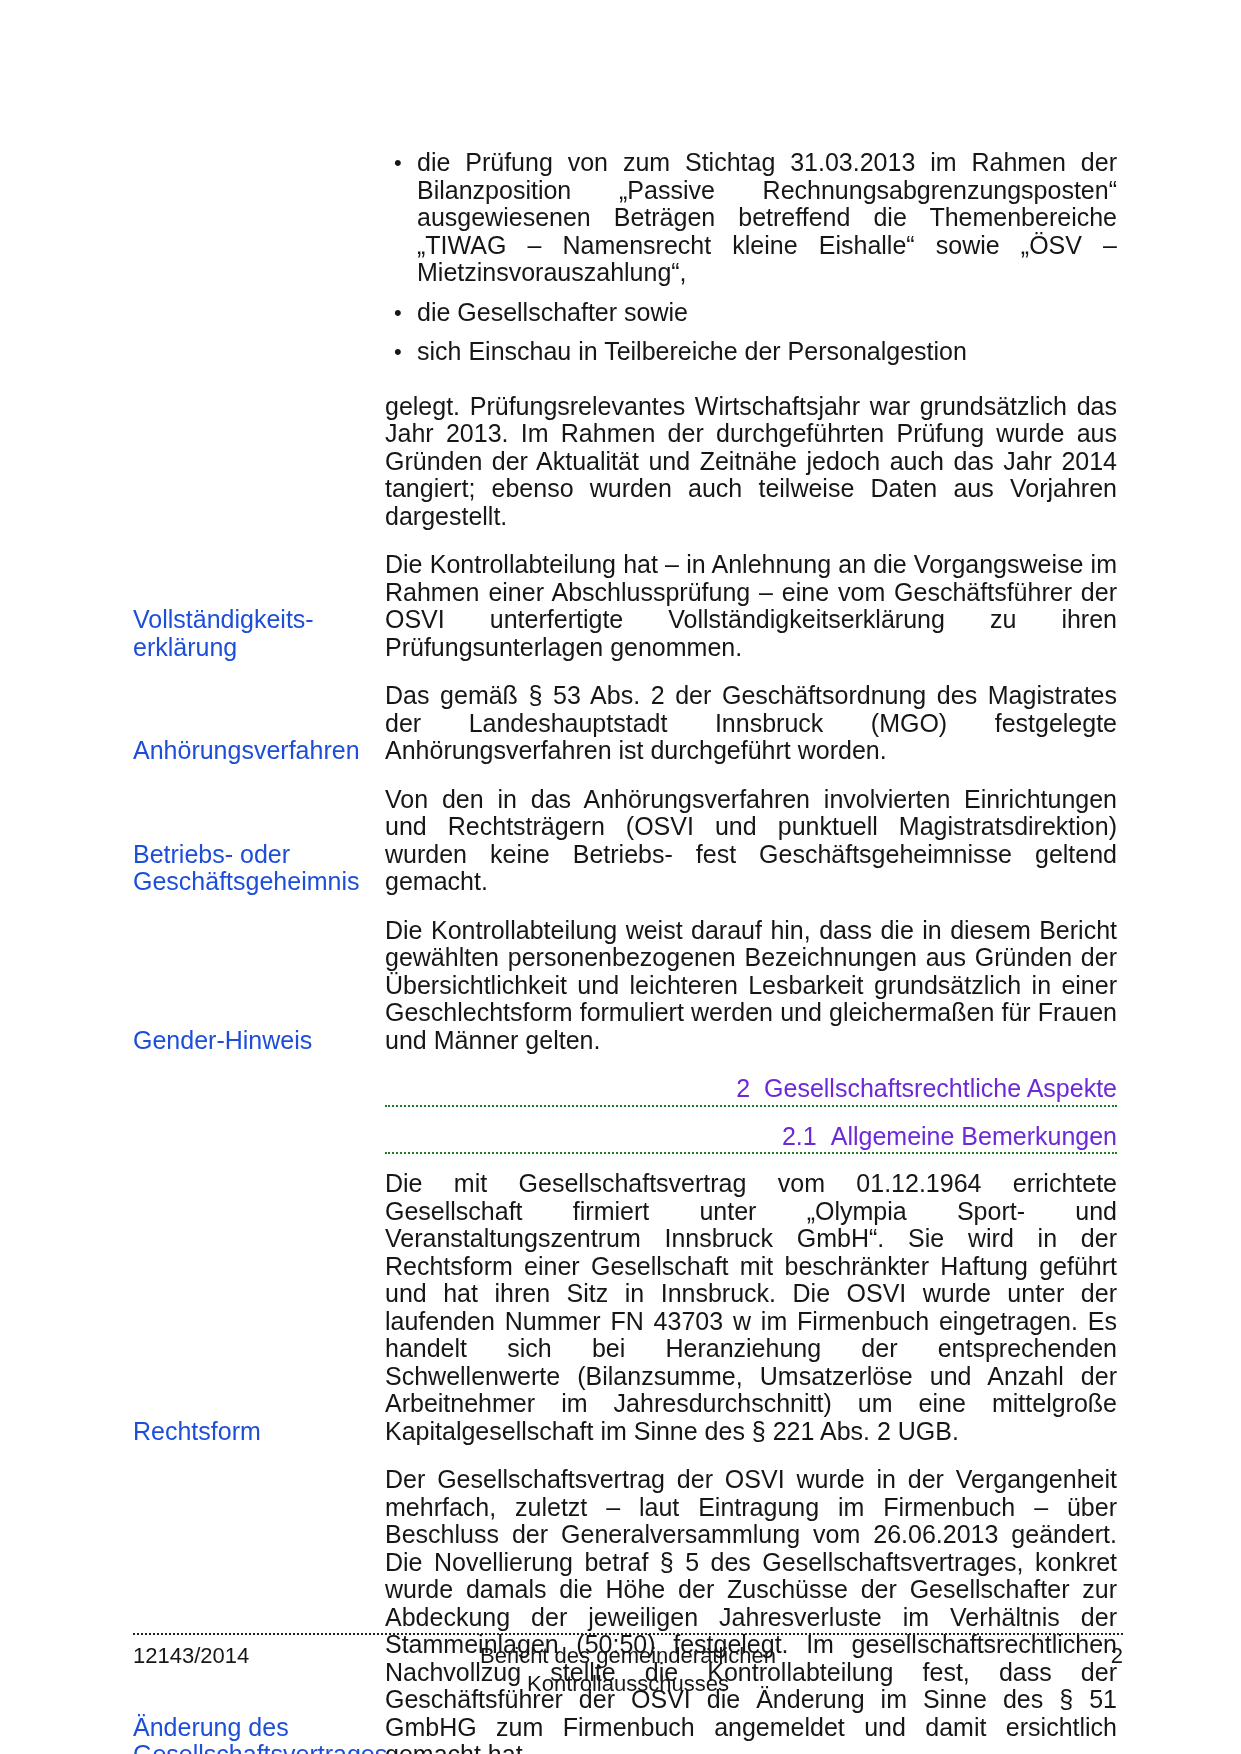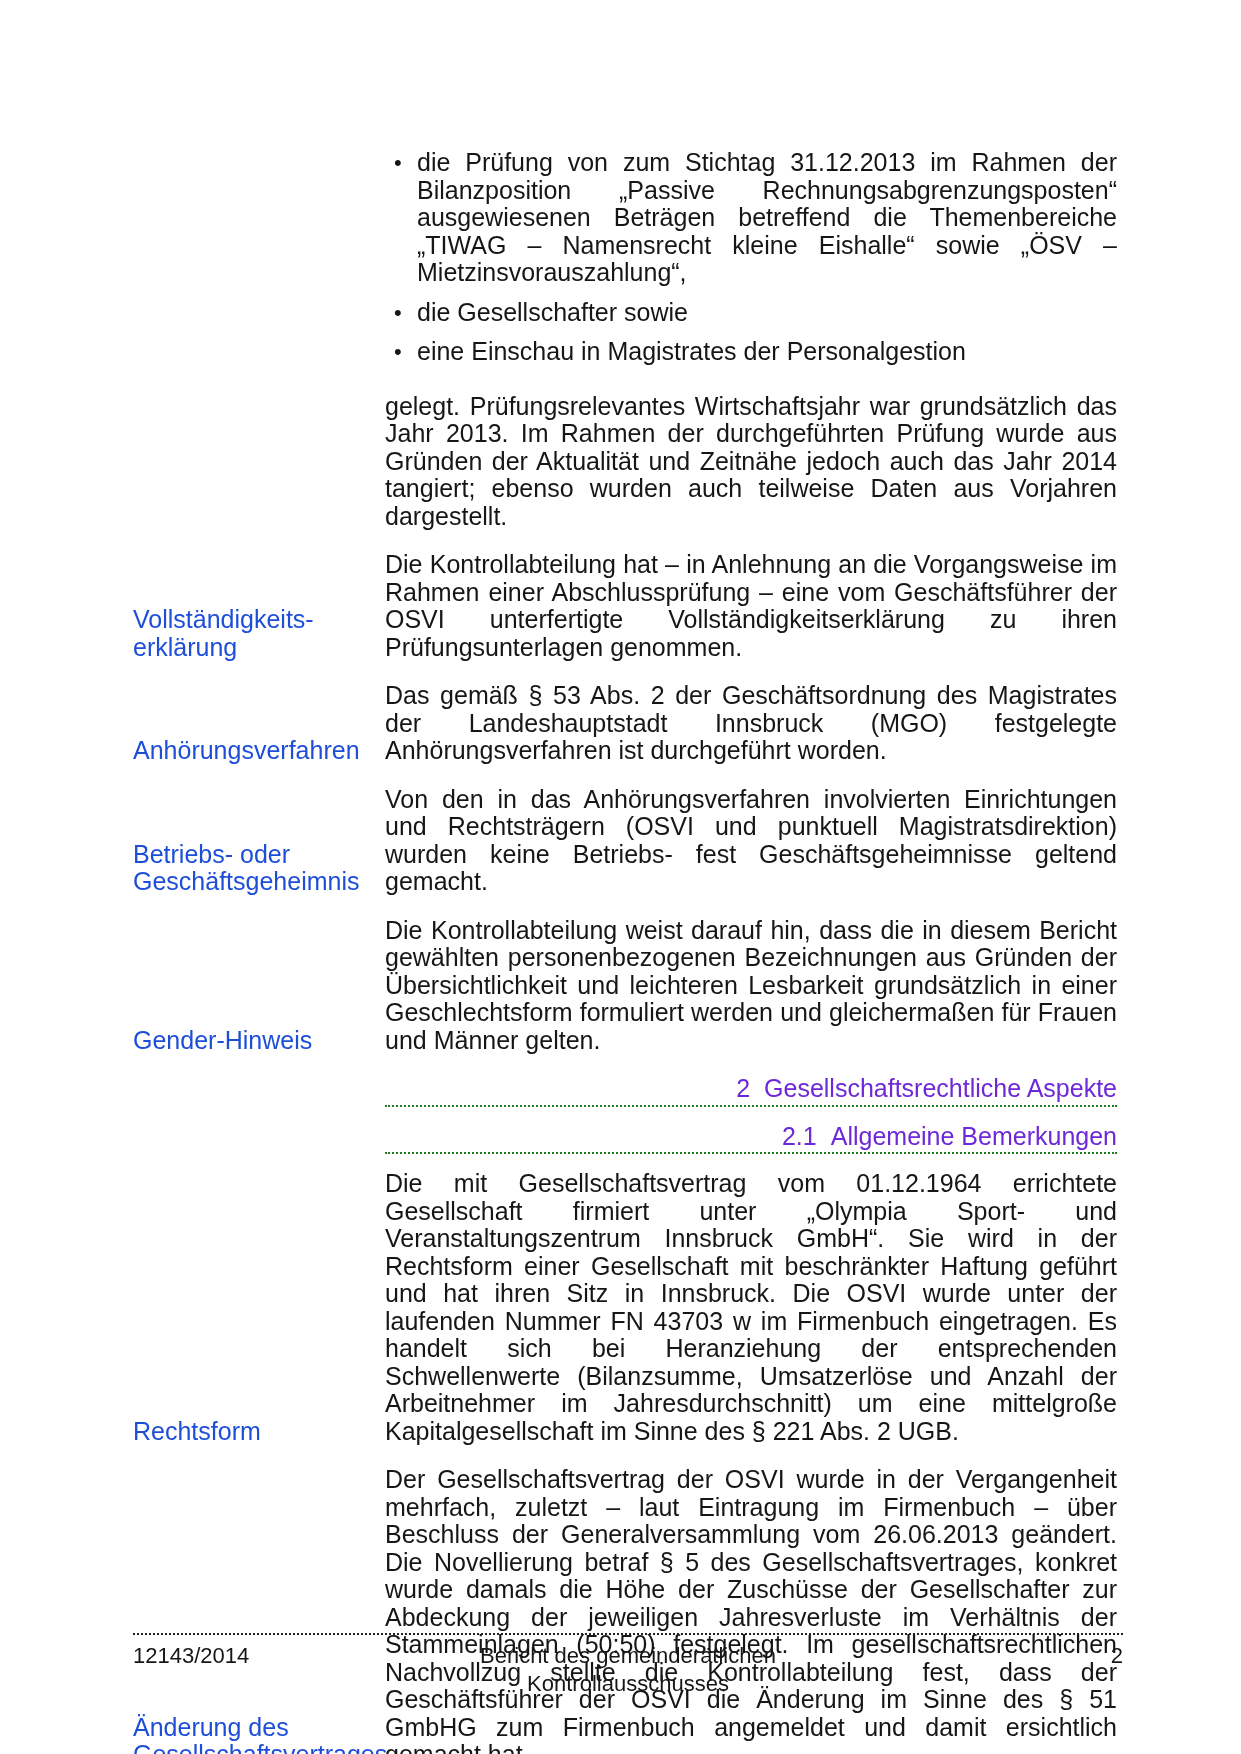--- a/index.html
+++ b/index.html
@@ -73,29 +73,29 @@
 <body>
 
 <div class="page">
 
   <div class="row">
     <div class="label-col"></div>
     <div class="text-col">
       <ul class="bullet-list">
         <li class="bullet-item">
           <span class="bullet-marker">•</span>
-          <span class="bullet-text">die Prüfung von zum Stichtag 31.12.2013 im Rahmen der Bilanz­position „Passive Rechnungsabgrenzungsposten“ ausgewiesenen Beträgen betreffend die Themenbereiche „TIWAG – Namensrecht kleine Eishalle“ sowie „ÖSV – Mietzinsvorauszahlung“,</span>
+          <span class="bullet-text">die Prüfung von zum Stichtag 31.03.2013 im Rahmen der Bilanz­position „Passive Rechnungsabgrenzungsposten“ ausgewiesenen Beträgen betreffend die Themenbereiche „TIWAG – Namensrecht kleine Eishalle“ sowie „ÖSV – Mietzinsvorauszahlung“,</span>
         </li>
         <li class="bullet-item">
           <span class="bullet-marker">•</span>
           <span class="bullet-text">die Gesellschafter sowie</span>
         </li>
         <li class="bullet-item">
           <span class="bullet-marker">•</span>
-          <span class="bullet-text">eine Einschau in Magistrates der Personalgestion</span>
+          <span class="bullet-text">sich Einschau in Teilbereiche der Personalgestion</span>
         </li>
       </ul>
     </div>
   </div>
 
   <div class="row section">
     <div class="label-col"></div>
     <div class="text-col">gelegt. Prüfungsrelevantes Wirtschaftsjahr war grundsätzlich das Jahr 2013. Im Rahmen der durchgeführten Prüfung wurde aus Gründen der Aktualität und Zeitnähe jedoch auch das Jahr 2014 tangiert; ebenso wurden auch teilweise Daten aus Vorjahren dargestellt.</div>
   </div>
 

